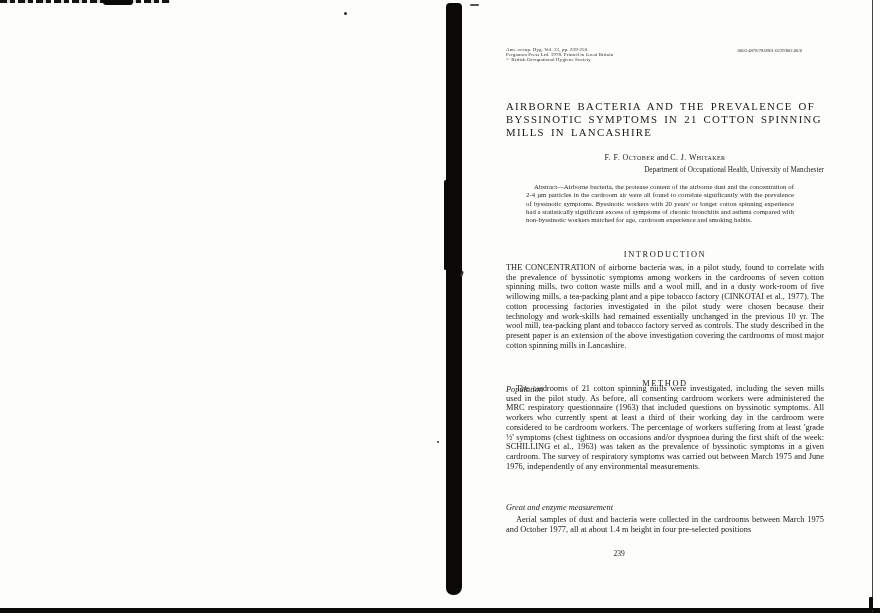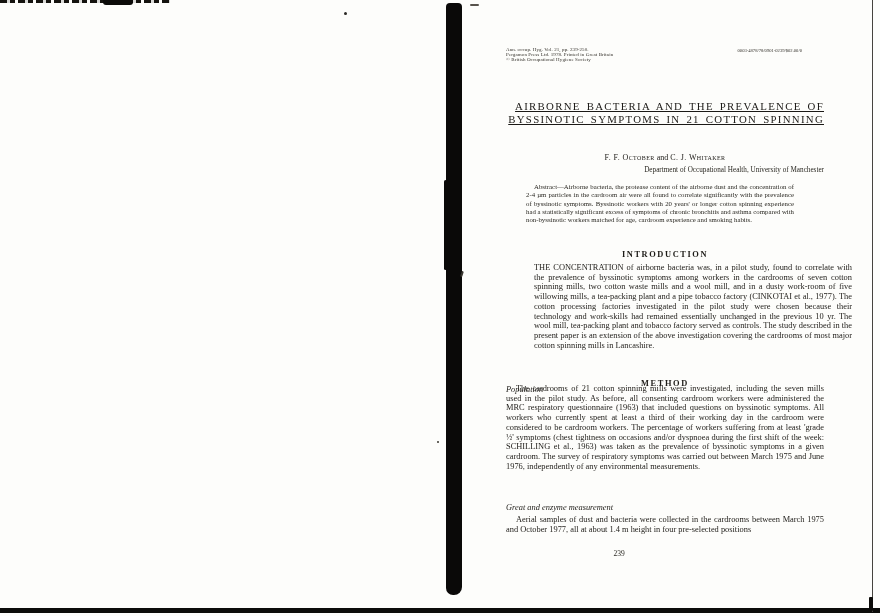--- a/index.html
+++ b/index.html
@@ -58,48 +58,48 @@
 
   .journal-header {
     top: 48px; left: 0; width: 318px;
     display: flex; justify-content: space-between; align-items: flex-start;
   }
   .jh-citation { font-size: 5px; line-height: 4.8px; color: #34312b; letter-spacing: .1px; }
   .jh-code { font-size: 4.6px; line-height: 5px; color: #34312b; padding-right: 22px; white-space: nowrap; }
 
   .article-title {
     top: 100px; left: 0; width: 318px;
-    text-align: right; font-size: 10.8px; line-height: 13px;
-    letter-spacing: 1.3px; color: #1b1916; word-spacing: 2px; text-decoration: underline;
+    text-align: left; font-size: 10.8px; line-height: 13px;
+    letter-spacing: 1.3px; color: #1b1916; word-spacing: 2px;
   }
   .authors-line {
     top: 153px; left: 0; width: 318px;
     text-align: center; font-size: 8px; color: #24221e;
   }
   .author-name { font-variant: small-caps; letter-spacing: .4px; }
   .affiliation-line {
     top: 166px; left: 0; width: 318px;
     text-align: right; font-size: 7.2px; color: #2a2822;
   }
   .abstract-block {
     top: 183px; left: 20px; width: 268px;
     font-size: 6.8px; line-height: 8.3px; text-align: justify;
     text-indent: 8px; color: #2a2822;
   }
   .section-heading {
     left: 0; width: 318px; text-align: center;
-    font-size: 8.4px; letter-spacing: 1.6px; color: #1d1b17; font-weight: bold;
+    font-size: 8.4px; letter-spacing: 1.6px; color: #1d1b17;
   }
   .heading-introduction { top: 250px; }
   .heading-method { top: 379px; }
   .body-paragraph {
     left: 0; width: 318px;
     font-size: 8.4px; line-height: 9.7px; text-align: justify; color: #24221e;
   }
-  .intro-paragraph { top: 263px; margin-left: 28px; }
+  .intro-paragraph { top: 263px; }
   .population-paragraph { top: 384px; text-indent: 10px; }
   .dust-paragraph { top: 515px; text-indent: 10px; }
   .subheading {
     left: 0; width: 318px; font-style: italic;
     font-size: 8.4px; color: #24221e;
   }
   .subheading-population { top: 385px; }
   .subheading-dust { top: 503px; }
 
   .page-number {
@@ -131,20 +131,21 @@
         <div>Ann. occup. Hyg. Vol. 21, pp. 239-250.</div>
         <div>Pergamon Press Ltd. 1978. Printed in Great Britain</div>
         <div>© British Occupational Hygiene Society</div>
       </div>
       <div class="jh-code">0003-4878/78/0901-0239/$02.00/0</div>
     </div>
 
     <div class="article-title">
       <div>AIRBORNE BACTERIA AND THE PREVALENCE OF</div>
       <div>BYSSINOTIC SYMPTOMS IN 21 COTTON SPINNING</div>
+      <div>MILLS IN LANCASHIRE</div>
     </div>
 
     <div class="authors-line">
       <span class="author-name">F. F. October</span><span> and </span><span class="author-name">C. J. Whitaker</span>
     </div>
 
     <div class="affiliation-line">Department of Occupational Health, University of Manchester</div>
 
     <div class="abstract-block">Abstract—Airborne bacteria, the protease content of the airborne dust and the concentration of 2-4 µm particles in the cardroom air were all found to correlate significantly with the prevalence of byssinotic symptoms. Byssinotic workers with 20 years' or longer cotton spinning experience had a statistically significant excess of symptoms of chronic bronchitis and asthma compared with non-byssinotic workers matched for age, cardroom experience and smoking habits.</div>
 

